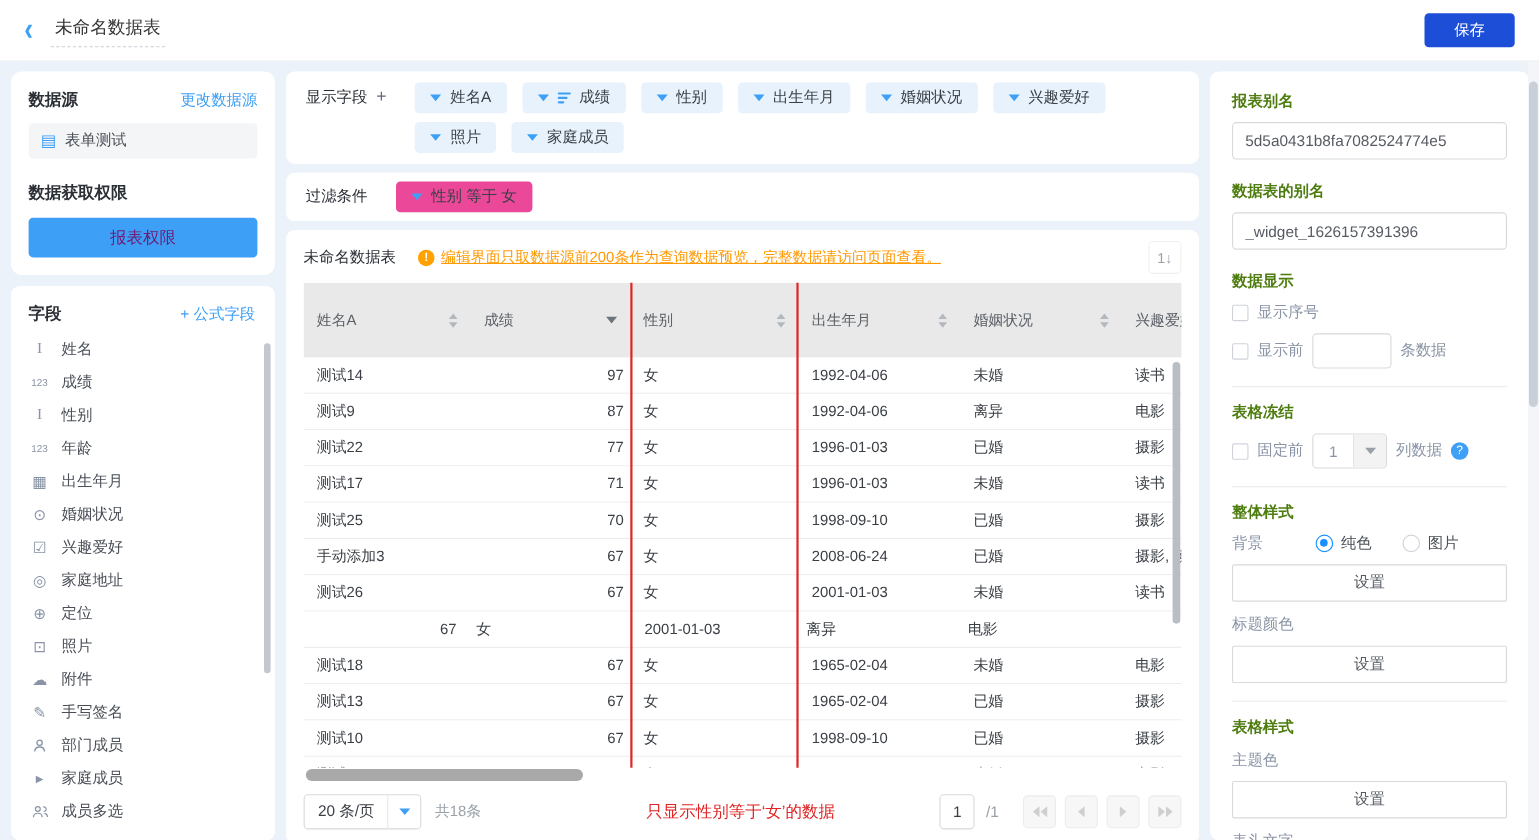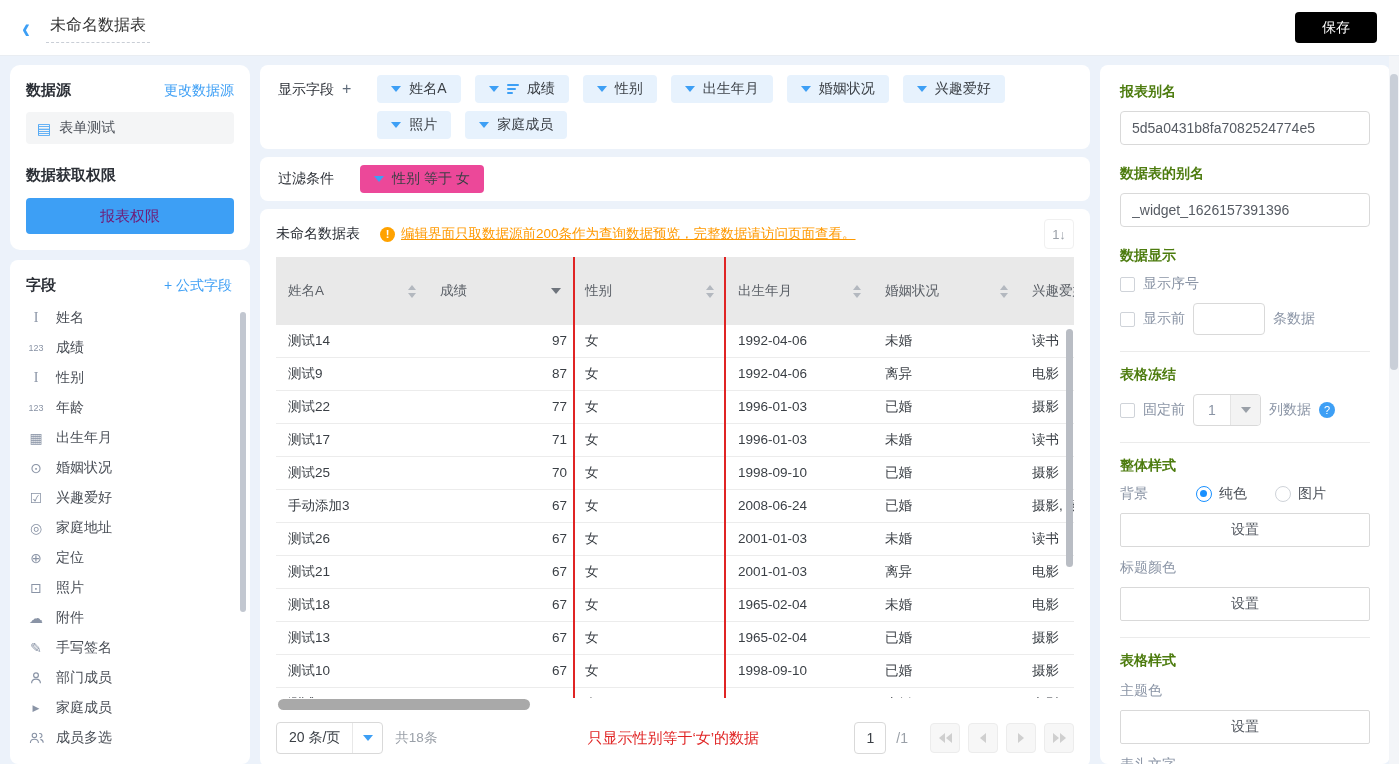--- a/index.html
+++ b/index.html
@@ -8,21 +8,21 @@
     font-family:"Liberation Sans","DejaVu Sans",sans-serif;
     background:#ecf2fa; color:#333; font-size:14px; position:relative;
   }
   
   .topbar { height:56px; background:#fff; border-bottom:1px solid #e9edf2;
     display:flex; align-items:center; padding:0 22px; position:relative; z-index:20; }
   .back { color:#3d9ff5; font-size:24px; line-height:1; cursor:pointer; margin-right:16px;
     transform:scaleY(1.25); font-weight:bold; }
   .page-title { font-size:16px; font-weight:normal; color:#333;
     border-bottom:1px dashed #c9ced6; padding:2px 4px 6px 4px; }
-  .save-btn { margin-left:auto; background:#000000; color:#fff; border:none; border-radius:4px;
+  .save-btn { margin-left:auto; background:#1d4ed8; color:#fff; border:none; border-radius:4px;
     width:82px; height:31px; font-size:14px; cursor:pointer; }
   
   .content { display:flex; padding:9px 10px 0 10px; gap:10px; height:708px; }
   .card { background:#fff; border-radius:8px; }
   .left-col { width:240px; display:flex; flex-direction:column; flex:none; }
   .mid-col { width:830px; flex:none; display:flex; flex-direction:column; }
   .right-col { width:290px; flex:none; }
   
   .ds-card { padding:16px;border-radius:10px; }
   .row-between { display:flex; align-items:center; justify-content:space-between; }
@@ -402,21 +402,20 @@
             </div>
             <div class="tr">
               <div class="td c0">测试26</div>
               <div class="td c1 num">67</div>
               <div class="td c2">女</div>
               <div class="td c3">2001-01-03</div>
               <div class="td c4">未婚</div>
               <div class="td c5">读书</div>
             </div>
             <div class="tr">
-              <div class="td c0">测试21</div>
               <div class="td c1 num">67</div>
               <div class="td c2">女</div>
               <div class="td c3">2001-01-03</div>
               <div class="td c4">离异</div>
               <div class="td c5">电影</div>
             </div>
             <div class="tr">
               <div class="td c0">测试18</div>
               <div class="td c1 num">67</div>
               <div class="td c2">女</div>

